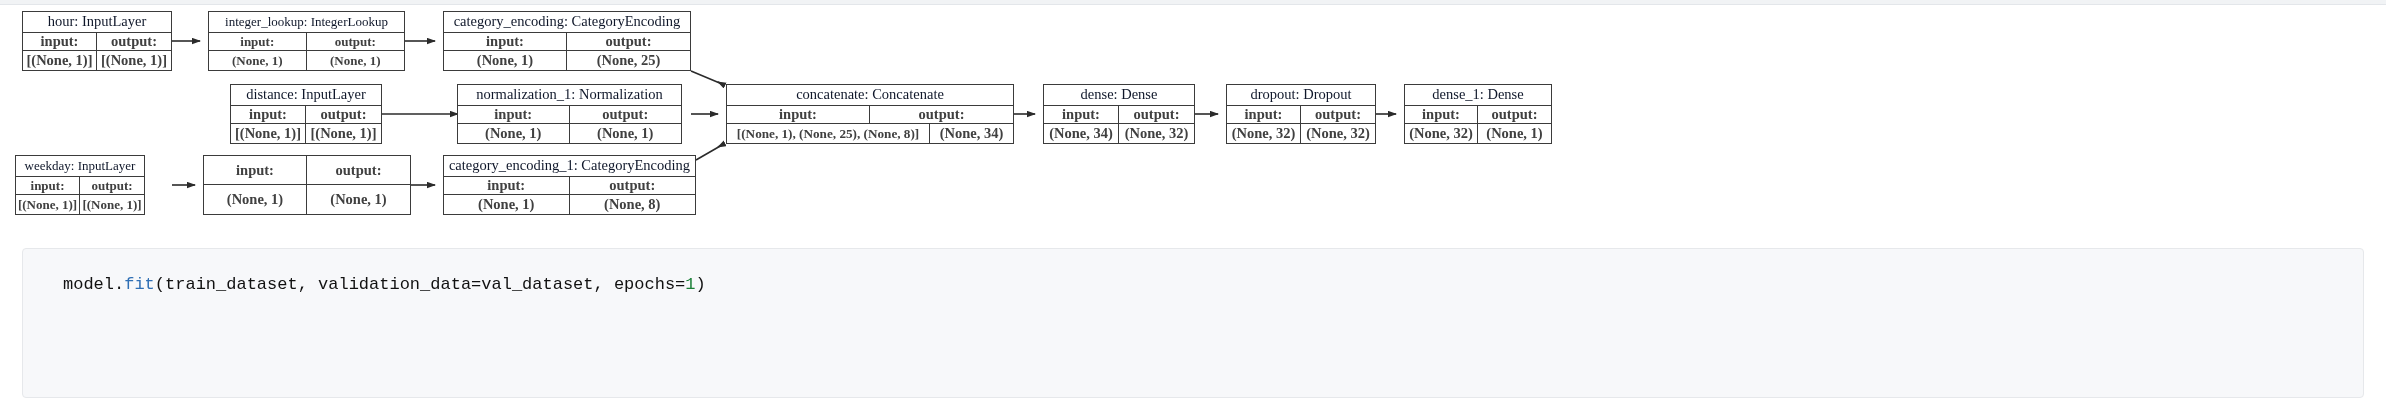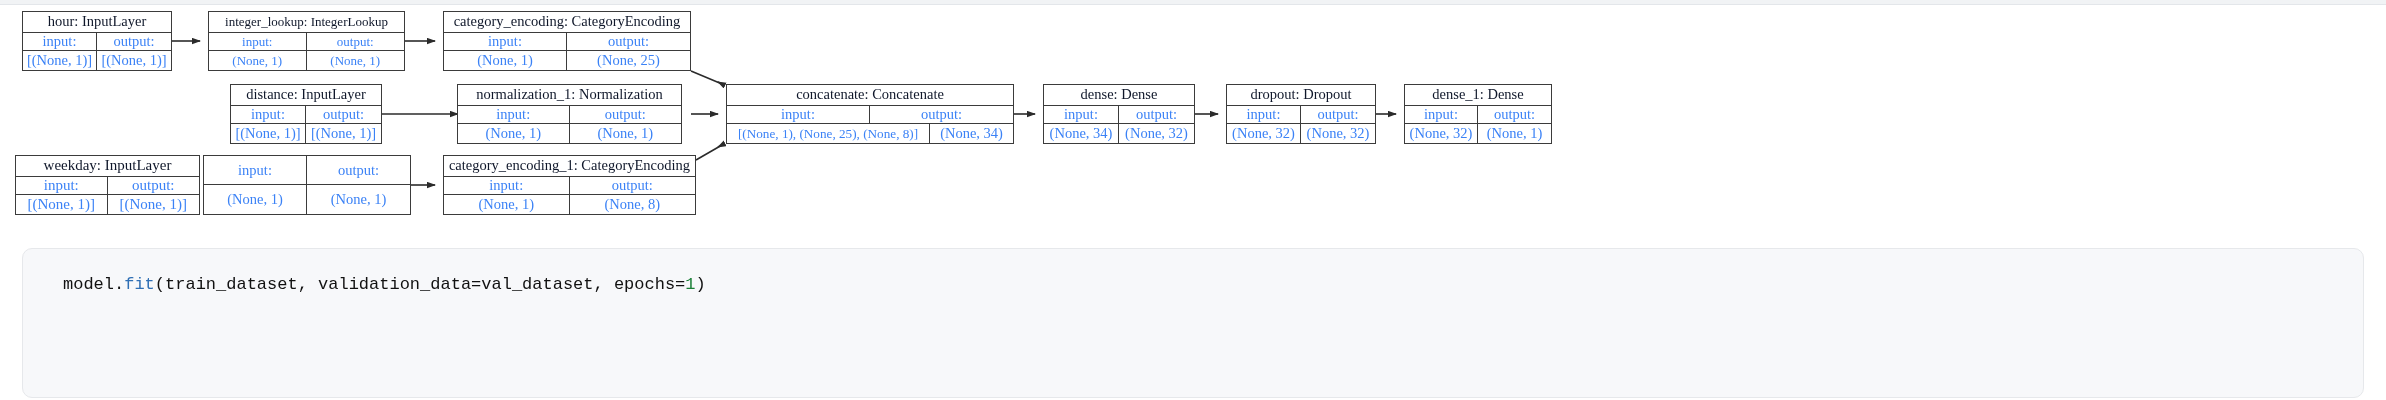--- a/index.html
+++ b/index.html
@@ -52,38 +52,39 @@
     flex-direction: row;
     flex: 1 1 auto;
   }
   .node-row.mid {
     border-bottom: 1.4px solid #3b3b3b;
   }
   .cell {
     flex: 1 1 50%;
     text-align: center;
     white-space: nowrap;
-    color: #3b82f6;
+    color: #404040;
     display: flex;
     align-items: center;
     justify-content: center;
     overflow: hidden;
+    font-weight: bold;
   }
   .cell.left {
     border-right: 1.4px solid #3b3b3b;
   }
   .codebar {
     position: absolute;
     left: 22px;
     top: 248px;
     width: 2342px;
     height: 150px;
     background: #f7f8fa;
     border: 1px solid #e6e8eb;
-    border-radius: 10px;
+    border-radius: 4px;
     z-index: 2;
   }
   .codeline {
     position: absolute;
     left: 40px;
     top: 26px;
     font-family: "Liberation Mono", "DejaVu Sans Mono", monospace;
     font-size: 17px;
     white-space: pre;
     color: #111;
@@ -173,21 +174,21 @@
     <div class="node-row mid" style="height:19px;">
       <div class="cell left">input:</div>
       <div class="cell">output:</div>
     </div>
     <div class="node-row" style="height:19px;">
       <div class="cell left">(None, 1)</div>
       <div class="cell">(None, 1)</div>
     </div>
   </div>
 
-  <div class="node" style="left:15px;top:155px;width:185px;height:60px;font-size:15px;">
+  <div class="node" style="left:15px;top:155px;width:130px;height:60px;font-size:13px;">
     <div class="node-title" style="height:21px;">weekday: InputLayer</div>
     <div class="node-row mid" style="height:19px;">
       <div class="cell left">input:</div>
       <div class="cell">output:</div>
     </div>
     <div class="node-row" style="height:19px;">
       <div class="cell left">[(None, 1)]</div>
       <div class="cell">[(None, 1)]</div>
     </div>
   </div>

